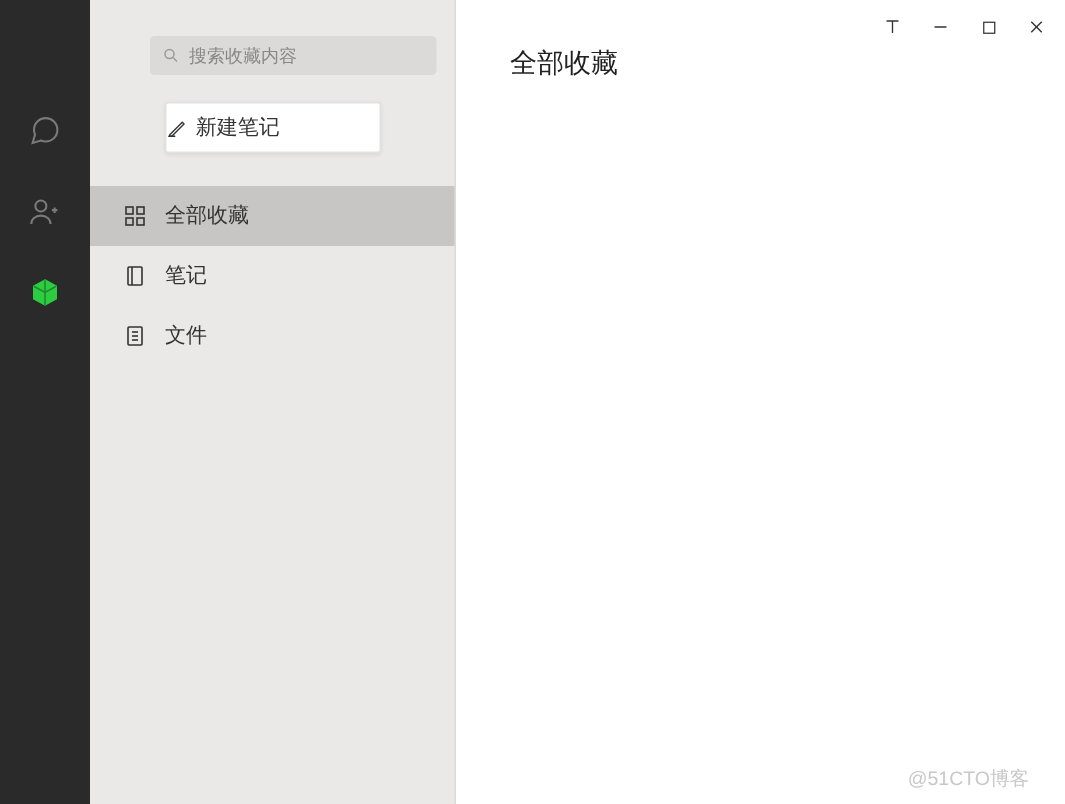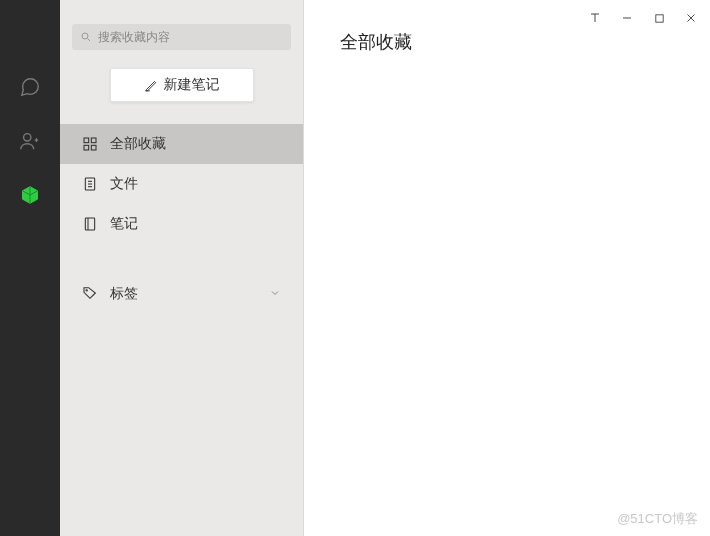--- a/index.html
+++ b/index.html
@@ -41,37 +41,36 @@
       height: 26px;
       background: #dcdad8;
       border: none;
       border-radius: 3px;
       padding: 0 8px 0 26px;
       font-size: 12px;
       color: #555;
       outline: none;
     }
     .search::placeholder { color: #888; }
-    .search-box { position: relative; }
+    .search-box { position: relative; margin-left: 28px; }
     .search-ico {
       position: absolute; left: 8px; top: 50%; transform: translateY(-50%);
       width: 12px; height: 12px; stroke:#9a9a9a; fill:none;
     }
     .new-note-wrap { padding: 6px 0 22px 0; display:flex; justify-content:center;}
     .new-note {
       width: 144px; height: 34px;
       background: #fff;
       border: 1px solid #e1e1e1;
       border-radius: 2px;
       box-shadow: 0 1px 3px rgba(0,0,0,0.08);
       font-size: 14px;
       color: #333;
       display: flex;
       align-items: center;
-      justify-content: center;
       gap: 6px;
       cursor: pointer;
     }
     .menu { list-style:none; }
     .menu li {
       height: 40px;
       display: flex;
       align-items: center;
       gap: 12px;
       padding-left: 22px;
@@ -117,21 +116,21 @@
       padding: 6px 4px 0 0;
     }
     .winctrl .wc {
       width: 30px; height: 24px;
       display:flex; align-items:center; justify-content:center;
       cursor:pointer;
       color:#444;
     }
     .winctrl .wc svg { stroke:#333; fill:none; }
     .watermark {
-      position:absolute; right:12px; bottom:8px;
+      position:absolute; right:24px; bottom:8px;
       color:#c8c8c8; font-size:13px; pointer-events:none;margin-top:27px;
     }
   </style>
 </head>
 <body>
 
 <div class="rail">
   <span class="icon">
     <svg width="22" height="22" viewBox="0 0 24 24" stroke-width="1.5" fill="none">
         <path d="M21 11.5a8.38 8.38 0 0 1-8.5 8.5 8.5 8.5 0 0 1-3.5-.74L3 21l1.74-6A8.38 8.38 0 0 1 4 11.5a8.5 8.5 0 0 1 17 0z"></path>
@@ -180,49 +179,38 @@
             <rect x="3" y="14" width="7" height="7"></rect>
             <rect x="14" y="14" width="7" height="7"></rect>
           </svg>
         </span>
       <span>全部收藏</span>
     </li>
     <li>
       <span class="mi-ico">
           <svg width="16" height="16" viewBox="0 0 24 24" stroke-width="1.6">
             <rect x="5" y="3" width="14" height="18" rx="1"></rect>
+            <line x1="9" y1="3" x2="9" y2="21"></line>
+          </svg>
+        </span>
+      <span>笔记</span>
+    </li>
+    <li>
+      <span class="mi-ico">
+          <svg width="16" height="16" viewBox="0 0 24 24" stroke-width="1.6">
+            <rect x="5" y="3" width="14" height="18" rx="1"></rect>
             <line x1="9" y1="8" x2="15" y2="8"></line>
             <line x1="9" y1="12" x2="15" y2="12"></line>
             <line x1="9" y1="16" x2="15" y2="16"></line>
           </svg>
         </span>
       <span>文件</span>
     </li>
-    <li>
-      <span class="mi-ico">
-          <svg width="16" height="16" viewBox="0 0 24 24" stroke-width="1.6">
-            <rect x="5" y="3" width="14" height="18" rx="1"></rect>
-            <line x1="9" y1="3" x2="9" y2="21"></line>
-          </svg>
-        </span>
-      <span>笔记</span>
-    </li>
   </ul>
   <div class="sep"></div>
-  <div class="tag-row">
-    <span class="mi-ico"><svg width="16" height="16" viewBox="0 0 24 24" stroke="#333" stroke-width="1.6" fill="none">
-          <path d="M20 12l-8 8-9-9V4h7l10 8z"></path>
-          <circle cx="7" cy="8" r="1"></circle>
-        </svg></span>
-    <span>标签</span>
-    <span class="spacer"></span>
-    <span class="chev"><svg width="12" height="12" viewBox="0 0 24 24" stroke="#888" stroke-width="2" fill="none">
-          <polyline points="6 9 12 15 18 9"></polyline>
-        </svg></span>
-  </div>
 </div>
 
 <div class="main">
   <div class="winctrl">
     <span class="wc">
         <svg width="12" height="12" viewBox="0 0 24 24" stroke-width="1.8">
           <line x1="4" y1="4" x2="20" y2="4"></line>
           <line x1="12" y1="4" x2="12" y2="20"></line>
         </svg>
       </span>

